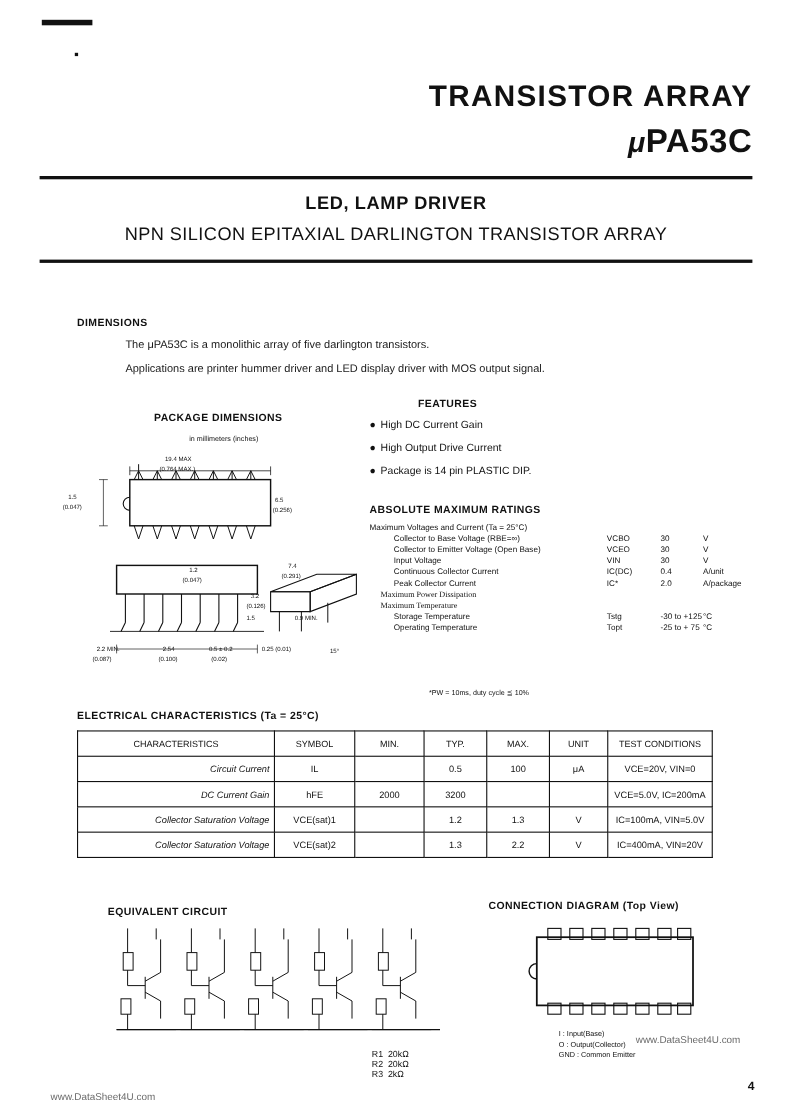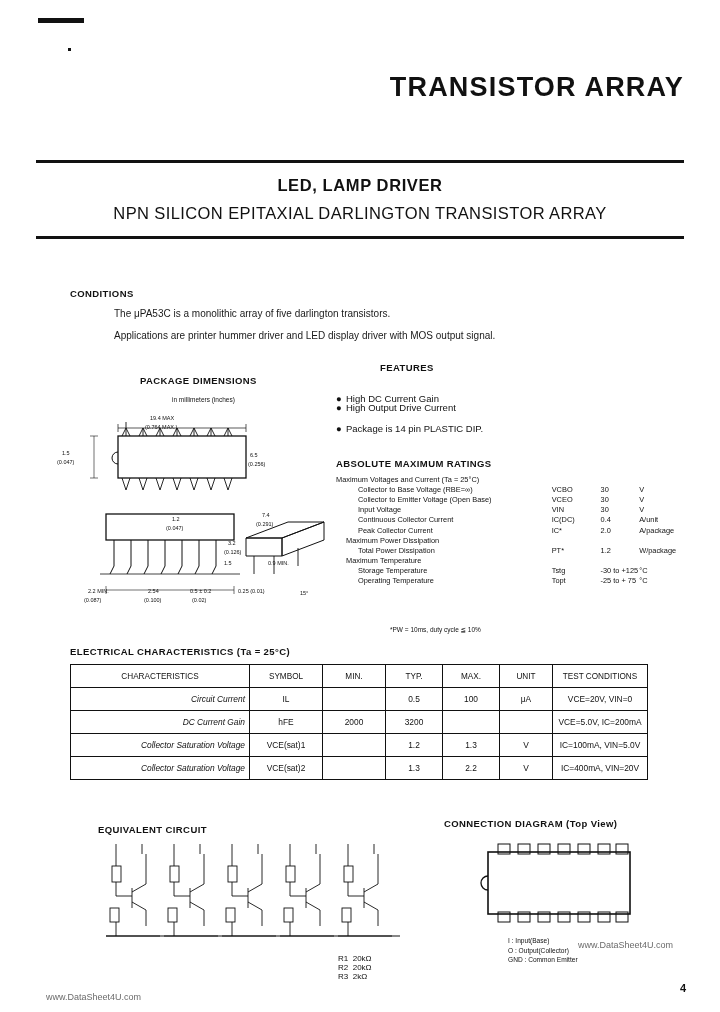--- a/index.html
+++ b/index.html
@@ -99,21 +99,21 @@
     top: 452px;
     width: 350px;
     font-size: 7.4px;
   }
   .amr table { border-collapse: collapse; width: 100%; }
   .amr td { padding: 0.6px 0; vertical-align: top; white-space: nowrap; margin-top: 26px; }
   .amr .c-name { width: 190px; }
   .amr .c-sym  { width: 48px; }
   .amr .c-val  { width: 38px; text-align: left; }
   .amr .c-unit { width: 46px; }
-  .amr .indent1 { padding-left: 10px; }
+  .amr .indent1 { padding-left: 10px; font-family: Liberation Serif, serif; }
   .amr .indent2 { padding-left: 22px; }
 
   
   .ec {
     position: absolute;
     left: 70px;
     top: 664px;
     width: 578px;
   }
   .ec table {
@@ -161,26 +161,29 @@
 </style>
 </head>
 <body>
 
 <div class="page">
 
   <div class="corner-mark" style="left:38px; top:18px; width:46px; height:5px;"></div>
   <div class="corner-mark" style="left:68px; top:48px; width:3px; height:3px;"></div>
 
   <div class="hdr-title">TRANSISTOR ARRAY</div>
+  <div class="hdr-part">
+    <span class="mu">μ</span><span>PA53C</span>
+  </div>
   <div class="rule" style="left:36px; top:160px; width:648px; height:2.5px;"></div>
   <div class="subtitle1">LED, LAMP DRIVER</div>
   <div class="subtitle2">NPN SILICON EPITAXIAL DARLINGTON TRANSISTOR ARRAY</div>
   <div class="rule" style="left:36px; top:236px; width:648px; height:2.5px;"></div>
 
-  <div class="sec-label" style="left:70px; top:288px;">CONDITIONS</div>
+  <div class="sec-label" style="left:70px; top:288px;">DIMENSIONS</div>
   <div class="body-text" style="left:114px; top:308px;">The μPA53C is a monolithic array of five darlington transistors.</div>
   <div class="body-text" style="left:114px; top:330px;">Applications are printer hummer driver and LED display driver with MOS output signal.</div>
 
   <div class="sec-label" style="left:140px; top:375px;">PACKAGE DIMENSIONS</div>
   <div class="tiny" style="position:absolute; left:172px; top:396px;">in millimeters (inches)</div>
 
   <div class="drawbox" style="left:80px; top:408px; width:260px; height:230px;">
     <svg width="260" height="230" viewBox="0 0 260 230">
 
       <rect x="38" y="28" width="128" height="42" fill="none" stroke="#111" stroke-width="1.3"></rect>
@@ -272,21 +275,21 @@
       <path d="M18 30 L60 14 L96 14 L54 30 Z" fill="none" stroke="#111" stroke-width="1"></path>
       <path d="M18 30 L18 48 L54 48 L54 30 Z" fill="none" stroke="#111" stroke-width="1"></path>
       <path d="M54 30 L96 14 L96 32 L54 48 Z" fill="none" stroke="#111" stroke-width="1"></path>
       <line x1="26" y1="48" x2="26" y2="66" stroke="#111" stroke-width="0.9"></line>
       <line x1="46" y1="48" x2="46" y2="66" stroke="#111" stroke-width="0.9"></line>
       <line x1="70" y1="40" x2="70" y2="58" stroke="#111" stroke-width="0.9"></line>
     </svg>
   </div>
 
   <div class="sec-label" style="left:336px; top:362px;padding-left:44px;">FEATURES</div>
-  <div class="feat-item" style="left:336px; top:381px;margin-top:12px;">
+  <div class="feat-item" style="left:336px; top:381px;">
     <span class="bullet">●</span><span>High DC Current Gain</span>
   </div>
   <div class="feat-item" style="left:336px; top:402px;">
     <span class="bullet">●</span><span>High Output Drive Current</span>
   </div>
   <div class="feat-item" style="left:336px; top:423px;">
     <span class="bullet">●</span><span>Package is 14 pin PLASTIC DIP.</span>
   </div>
 
   <div class="sec-label" style="left:336px; top:458px;">ABSOLUTE MAXIMUM RATINGS</div>
@@ -327,26 +330,20 @@
         <td class="c-name indent2">Peak Collector Current</td>
         <td class="c-sym">IC*</td>
         <td class="c-val">2.0</td>
         <td class="c-unit">A/package</td>
       </tr>
       <tr>
         <td class="c-name indent1">Maximum Power Dissipation</td>
         <td class="c-sym"></td>
         <td class="c-val"></td>
         <td class="c-unit"></td>
-      </tr>
-      <tr>
-        <td class="c-name indent2">Total Power Dissipation</td>
-        <td class="c-sym">PT*</td>
-        <td class="c-val">1.2</td>
-        <td class="c-unit">W/package</td>
       </tr>
       <tr>
         <td class="c-name indent1">Maximum Temperature</td>
         <td class="c-sym"></td>
         <td class="c-val"></td>
         <td class="c-unit"></td>
       </tr>
       <tr>
         <td class="c-name indent2">Storage Temperature</td>
         <td class="c-sym">Tstg</td>

